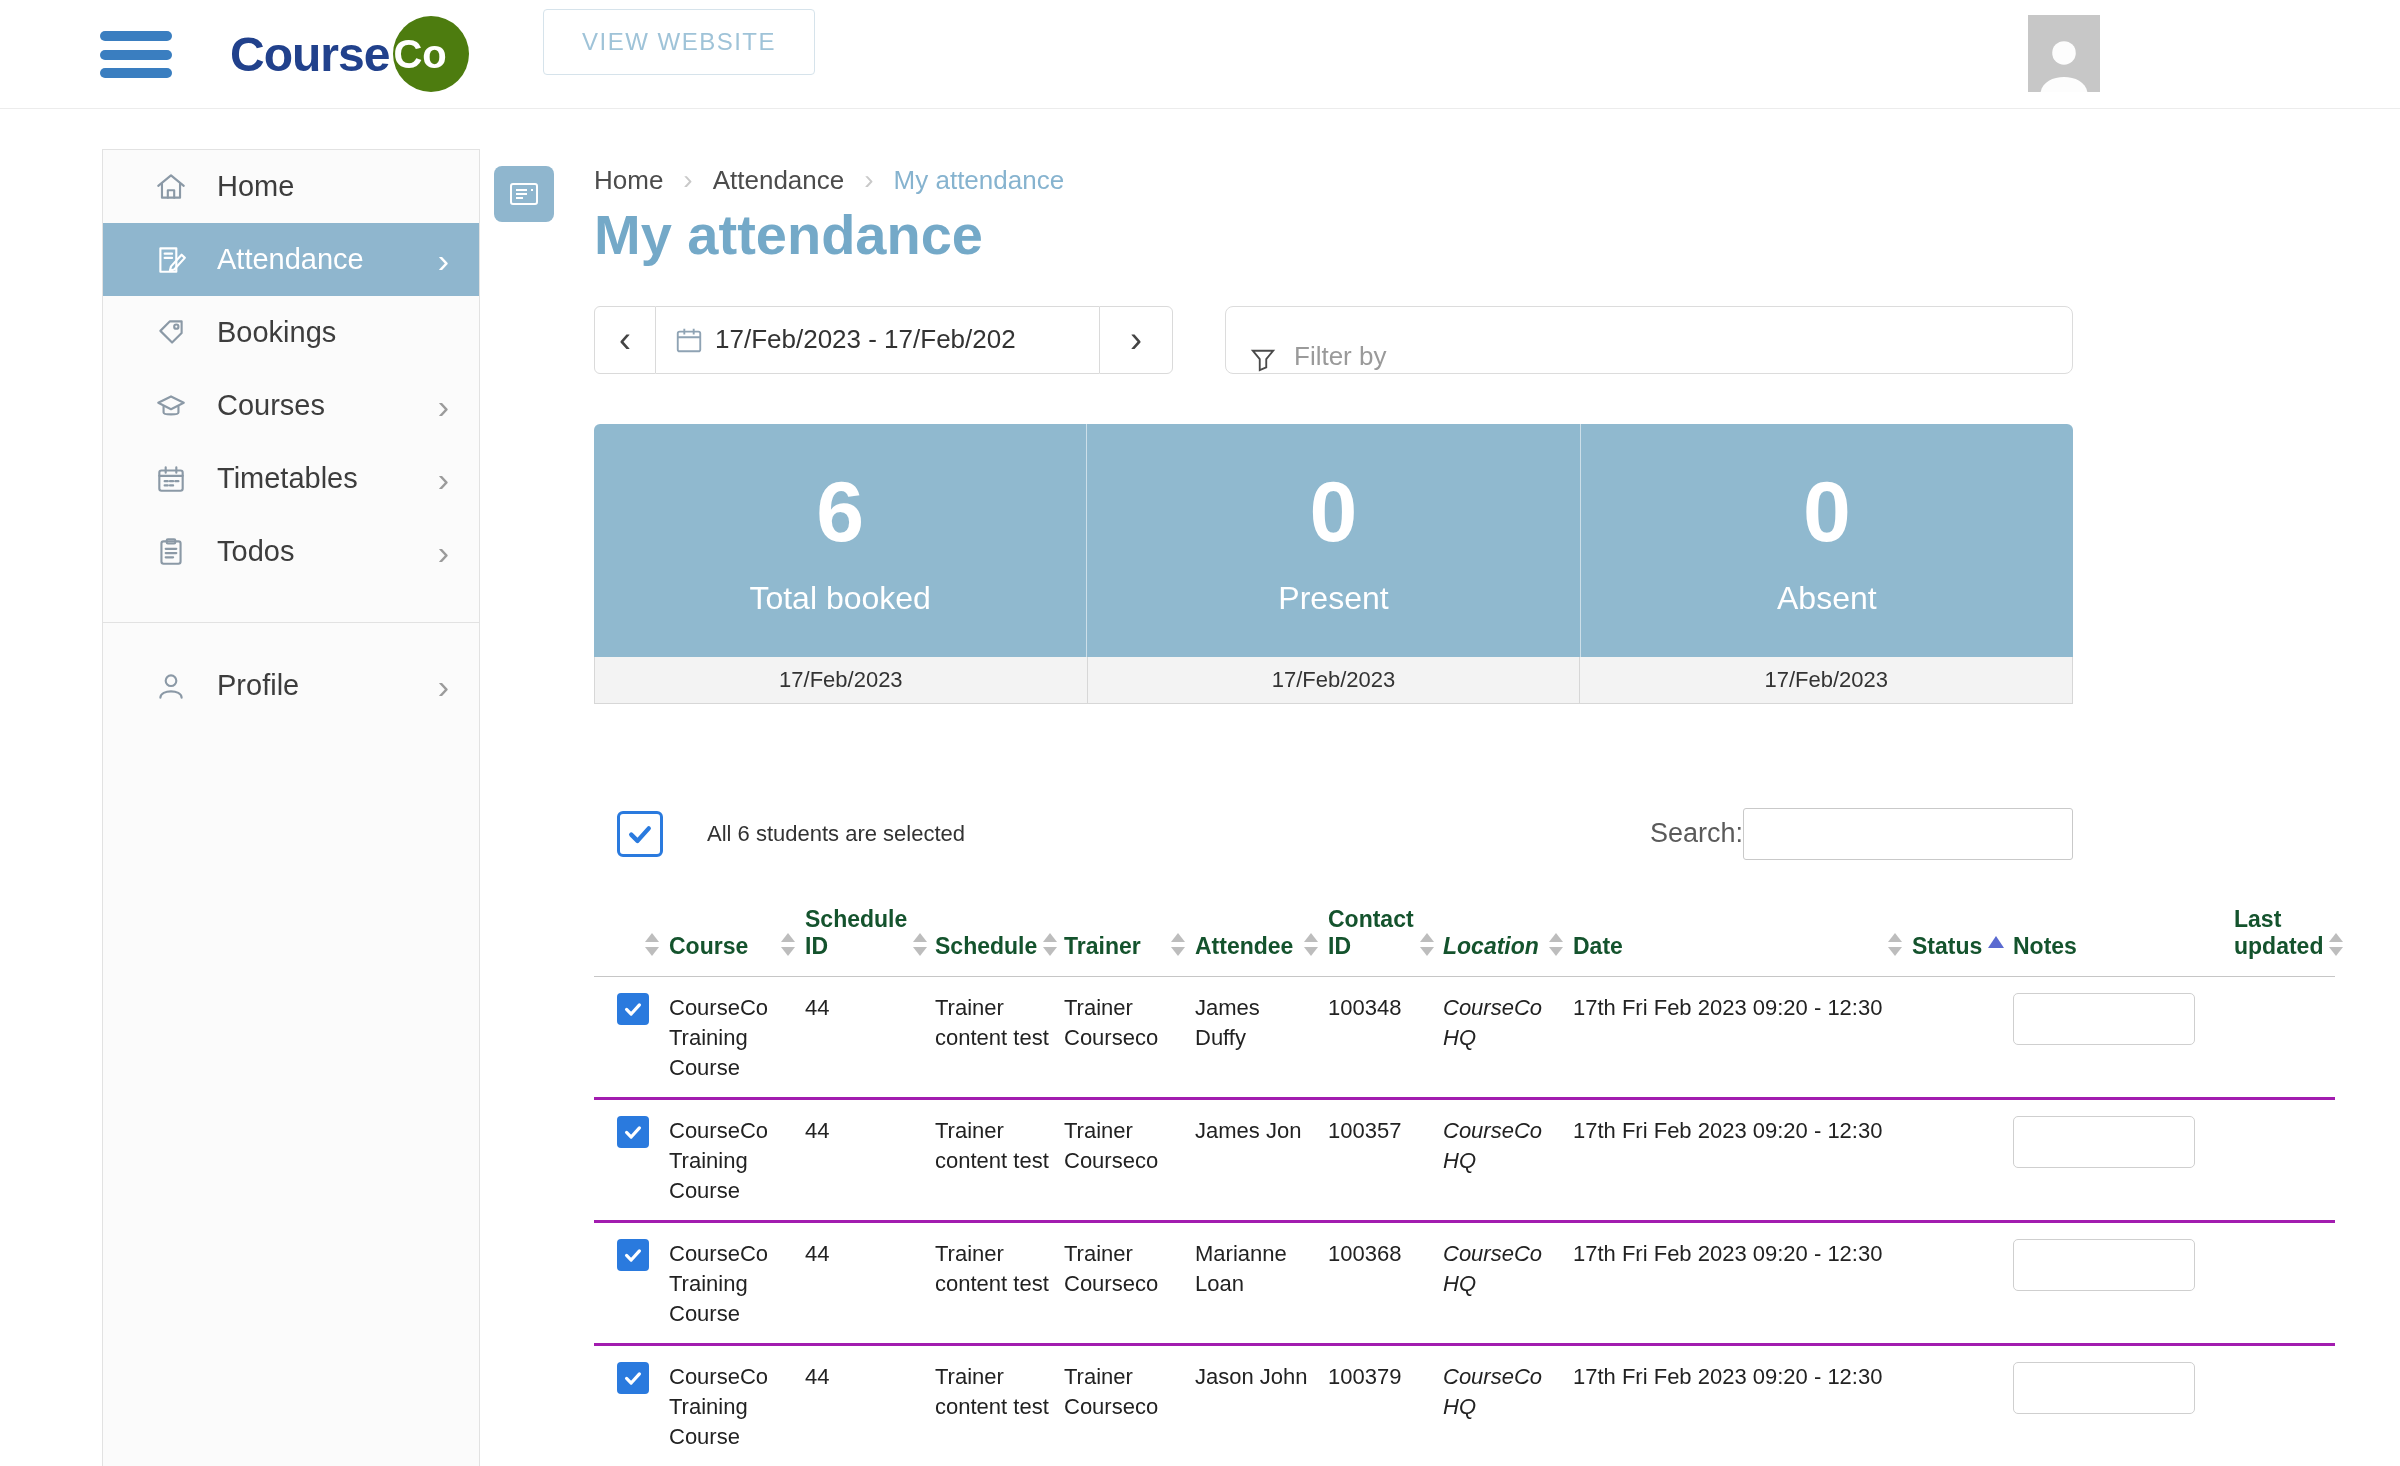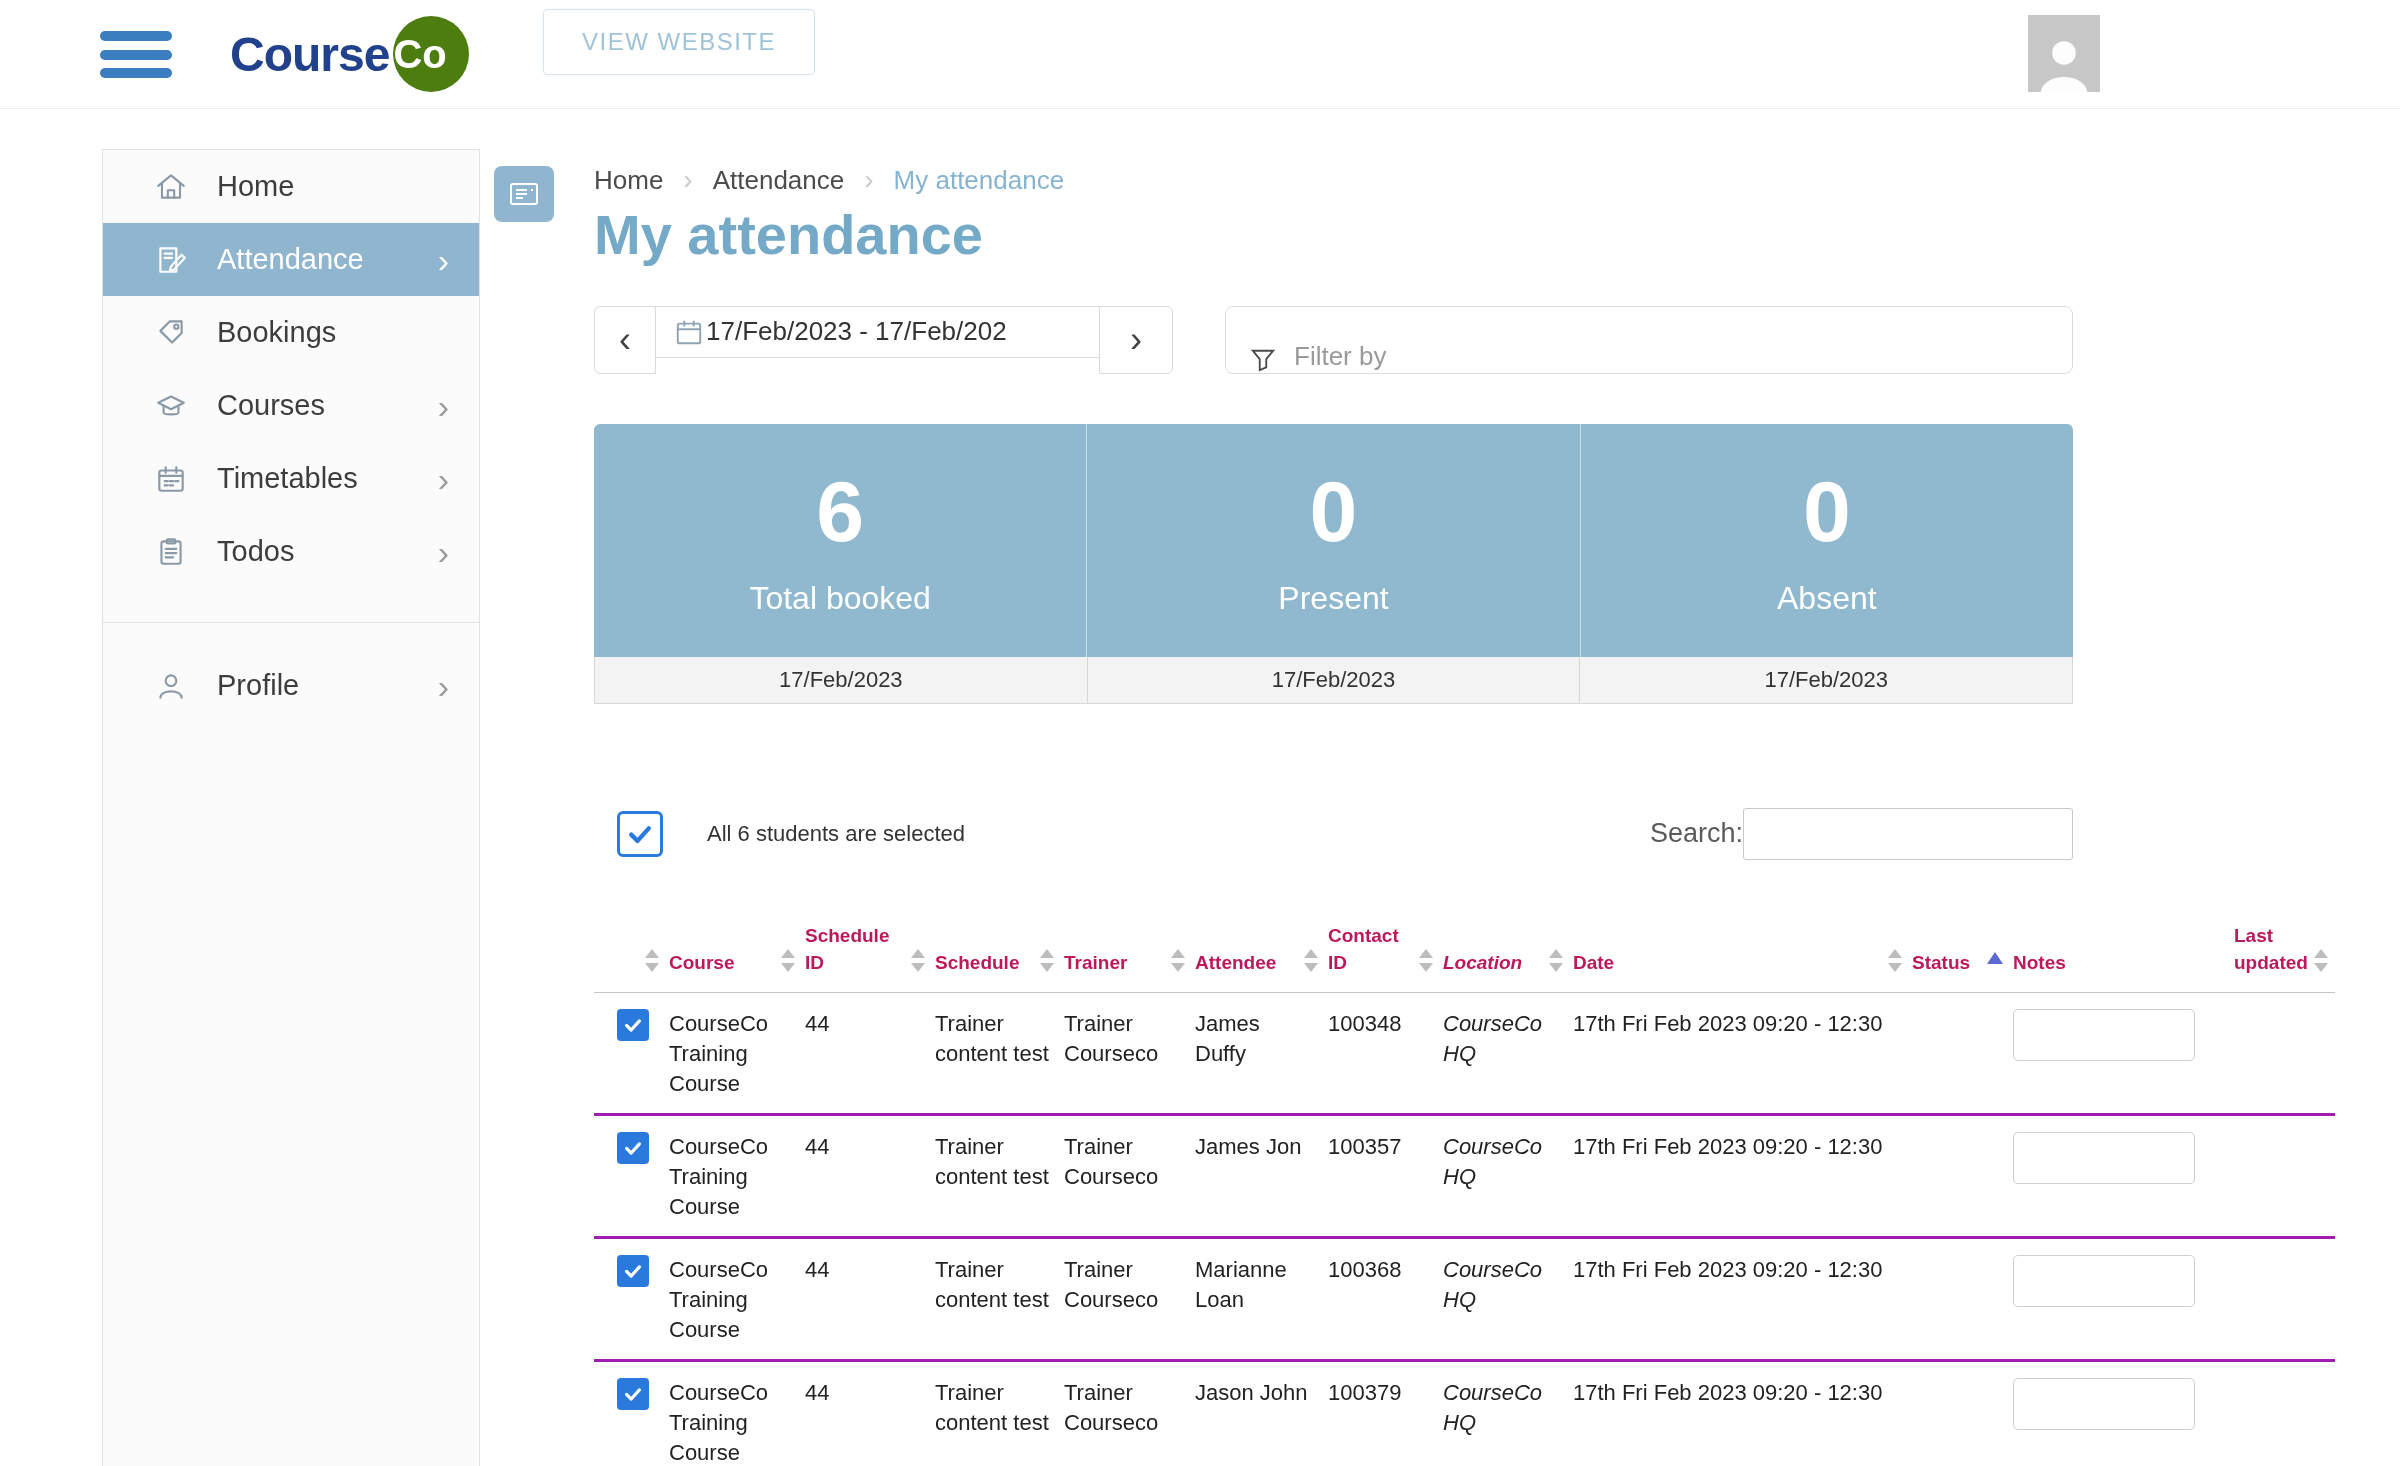--- a/index.html
+++ b/index.html
@@ -44,22 +44,22 @@
   .crumb{cursor:pointer;}
   .crumb.current{color:#86b3cf;cursor:default;}
   .crumb-sep{color:#c9c9c9;font-size:28px;}
   .page-title{font-size:56px;font-weight:700;color:#74a9c8;margin-top:6px;line-height:66px;}
   
   .controls{display:flex;width:1479px;margin-top:26px;height:68px;}
   .nav-btn{width:62px;height:68px;background:#fff;border:1px solid #dadada;font-size:36px;color:#444;
     display:flex;align-items:center;justify-content:center;cursor:pointer;box-sizing:border-box;font-family:inherit;}
   .nav-btn.prev{border-radius:6px 0 0 6px;}
   .nav-btn.next{border-radius:0 6px 6px 0;width:74px;}
-  .date-display{width:443px;height:52px;border-top:1px solid #dadada;border-bottom:1px solid #dadada;
-    display:flex;align-items:center;gap:2px;padding:0 6px 0 18px;box-sizing:border-box;background:#fff;
+  .date-display{width:443px;height:68px;border-top:1px solid #dadada;border-bottom:1px solid #dadada;
+    display:flex;align-items:center;gap:11px;padding:0 6px 0 18px;box-sizing:border-box;background:#fff;
     font-size:26px;color:#333;white-space:nowrap;overflow:hidden;cursor:pointer;}
   .date-display svg{flex:none;stroke:#8fa3b4;fill:none;stroke-width:2;}
   .filter-box{margin-left:52px;flex:1;height:68px;border:1px solid #dcdcdc;border-radius:8px;
     display:flex;align-items:flex-end;gap:16px;padding:0 24px;box-sizing:border-box;background:#fff;}
   .filter-box svg{flex:none;stroke:#4a4a4a;fill:none;stroke-width:2;}
   .filter-box input{border:none;outline:none;font-size:26px;flex:1;color:#333;font-family:inherit;background:transparent;}
   .filter-box input::placeholder{color:#9a9a9a;}
   
   .stats{display:flex;width:1479px;margin-top:50px;background:#90b9cf;border-radius:6px 6px 0 0;}
   .stat-cell{flex:1;text-align:center;padding:44px 0 40px 0;}
@@ -76,21 +76,21 @@
   .cb-filled{width:32px;height:32px;background:#2a7ade;border-radius:4px;}
   .selection-text{margin-left:44px;font-size:22px;color:#333;}
   .search-group{margin-left:auto;display:flex;align-items:center;font-size:27px;color:#5a5a5a;}
   .search-input{width:330px;height:52px;border:1px solid #c9c9c9;border-radius:3px;font-size:24px;
     padding:0 12px;box-sizing:border-box;font-family:inherit;outline:none;}
   
   .attendance-table{margin-top:34px;border-collapse:collapse;table-layout:fixed;width:1621px;}
   .attendance-table th{vertical-align:bottom;text-align:left;padding:12px 10px 16px 0;
     border-bottom:1px solid #c6c6c6;}
   .th-inner{display:flex;align-items:flex-end;width:100%;}
-  .th-label{font-size:19px;font-weight:700;color:#be185d;line-height:27px;margin-top:16px;}
+  .th-label{font-size:23px;font-weight:700;color:#14532d;line-height:27px;}
   .th-spacer{flex:1;}
   .sort-arrows{display:flex;flex-direction:column;gap:5px;margin:0 0 4px 6px;}
   .sort-arrows .up{width:0;height:0;border-left:7px solid transparent;border-right:7px solid transparent;border-bottom:9px solid #bdbdbd;}
   .sort-arrows .down{width:0;height:0;border-left:7px solid transparent;border-right:7px solid transparent;border-top:9px solid #bdbdbd;}
   .sort-active{width:0;height:0;border-left:8px solid transparent;border-right:8px solid transparent;
     border-bottom:12px solid #5a6ad0;margin:0 0 12px 6px;}
   .attendance-table td{vertical-align:top;padding:16px 12px 14px 0;font-size:22px;color:#222;
     line-height:30px;border-bottom:3px solid #a21caf;}
   .col-select{width:65px;}
   .col-course{width:126px;}

